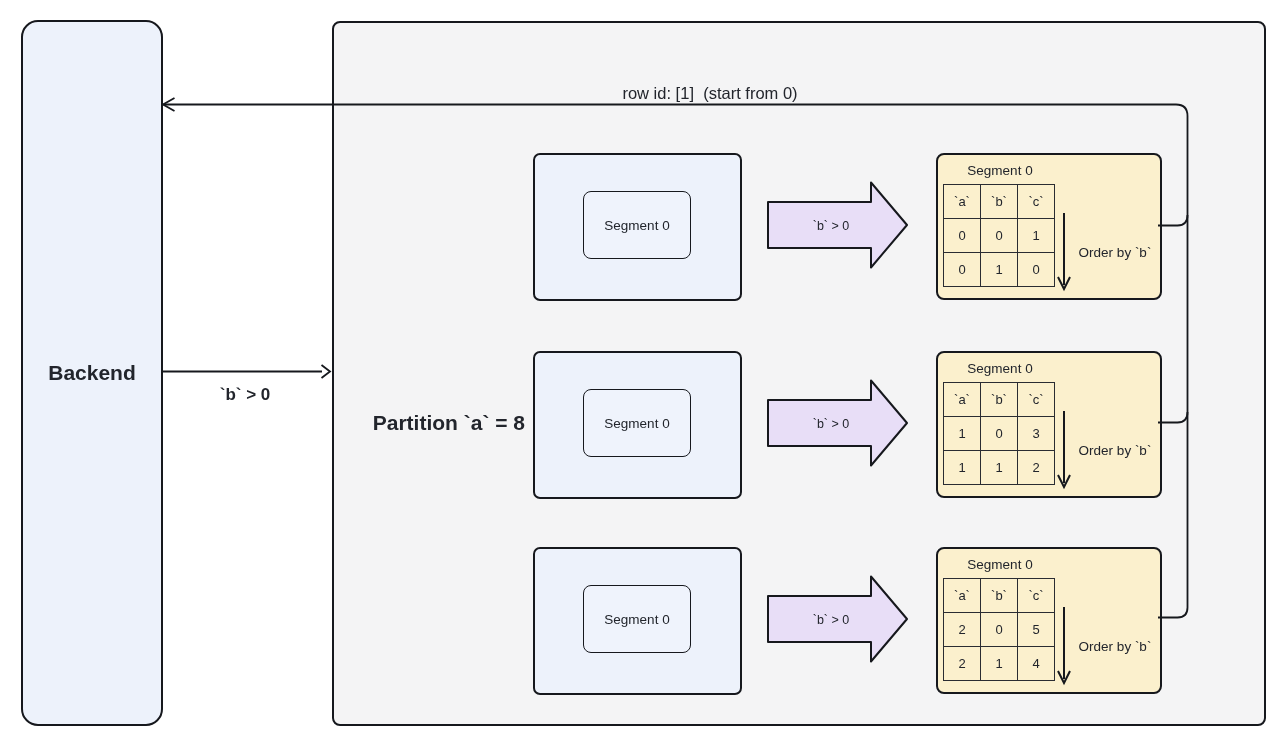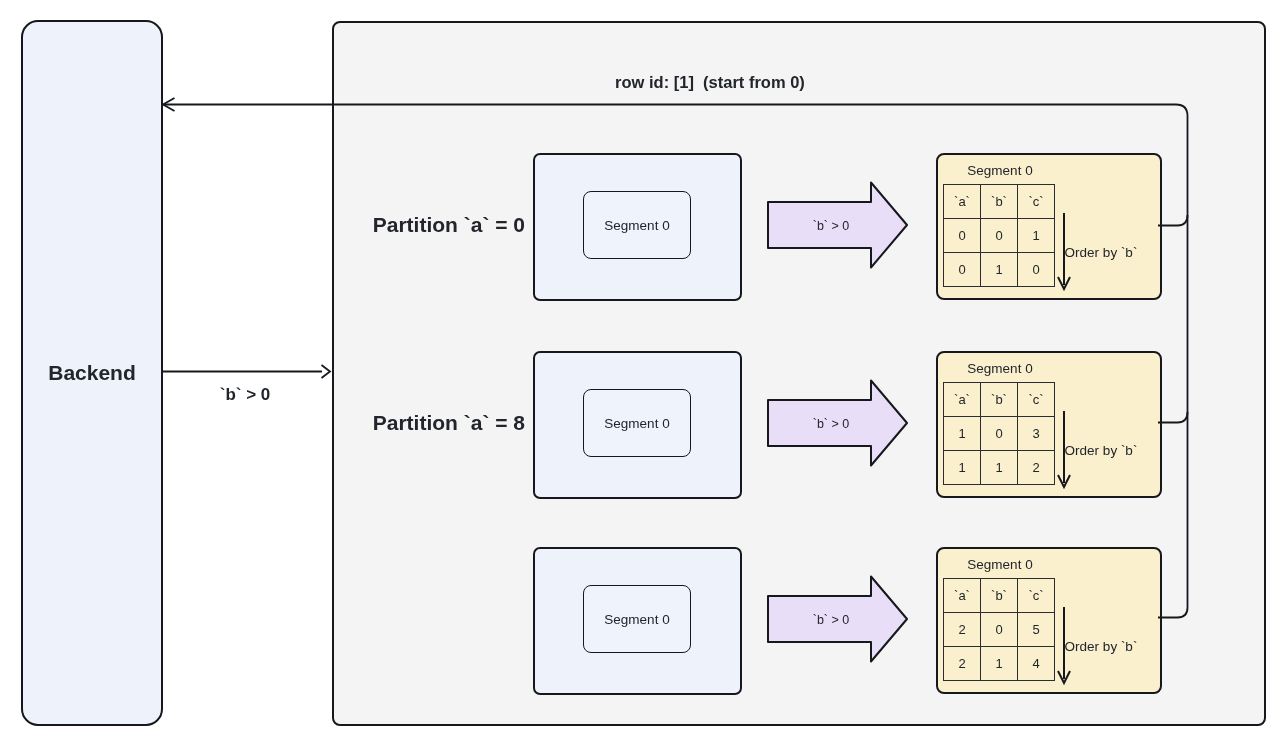--- a/index.html
+++ b/index.html
@@ -11,22 +11,22 @@
     position:absolute; left:21px; top:20px; width:138px; height:702px;
     background:#edf2fb; border:2px solid #16181d; border-radius:17px;
     display:flex; align-items:center; justify-content:center;
     font-weight:bold; font-size:21px;
   }
   .container-box {
     position:absolute; left:332px; top:21px; width:930px; height:701px;
     background:#f4f4f5; border:2px solid #16181d; border-radius:8px;
   }
   .top-label {
-    position:absolute; left:540px; top:73px; width:340px; text-align:center;
-    font-weight:bold; font-size:16.5px; white-space:pre;
+    position:absolute; left:540px; top:84px; width:340px; text-align:center;
+    font-weight:normal; font-size:16.5px; white-space:pre;
   }
   .query-label {
     position:absolute; left:180px; top:385px; width:130px; text-align:center;
     font-weight:bold; font-size:17px;
   }
   .prow { position:absolute; left:332px; width:930px; height:144px; }
   .r0 { top:153px; } .r1 { top:351px; } .r2 { top:547px; }
   .plabel {
     position:absolute; left:0; top:0; width:193px; height:144px;
     display:flex; align-items:center; justify-content:flex-end;
@@ -47,36 +47,35 @@
     position:absolute; left:604px; top:0; width:222px; height:143px;
     background:#fbf0cd; border:2px solid #16181d; border-radius:8px;
   }
   .ytitle { position:absolute; left:5px; top:8px; width:114px; text-align:center; font-size:13.5px; }
   .rtable { position:absolute; left:5px; top:29px; border-collapse:collapse; }
   .rtable td {
     width:36px; height:33px; border:1.6px solid #2a2c32; text-align:center;
     font-size:13px; padding:0; font-weight:normal;
   }
   .down-arrow { position:absolute; left:116px; top:56px; }
-  .order-label { position:absolute; left:120px; top:90px; width:86px; text-align:center; font-size:13.5px; white-space:nowrap; }
+  .order-label { position:absolute; left:134px; top:90px; width:86px; text-align:center; font-size:13.5px; white-space:nowrap; }
   .overlay { position:absolute; left:0; top:0; pointer-events:none; }
 </style>
 </head>
 <body>
 
 <div class="canvas">
 
   <div class="backend">
     <span>Backend</span>
   </div>
 
   <div class="container-box"></div>
 
   <div class="prow r0">
-    <div class="plabel">Partition `a` = 0</div>
     <div class="pbox">
       <div class="seg">Segment 0</div>
     </div>
     <svg class="parrow" width="142" height="88" viewBox="0 0 142 88">
       <polygon points="1,21 104,21 104,1.5 140,44 104,86.5 104,67 1,67" fill="#e8def7" stroke="#16181d" stroke-width="2" stroke-linejoin="round"></polygon>
       <text x="64" y="48.5" text-anchor="middle" font-size="12.5">`b` &gt; 0</text>
     </svg>
     <div class="ybox">
       <div class="ytitle">Segment 0</div>
       <table class="rtable">

